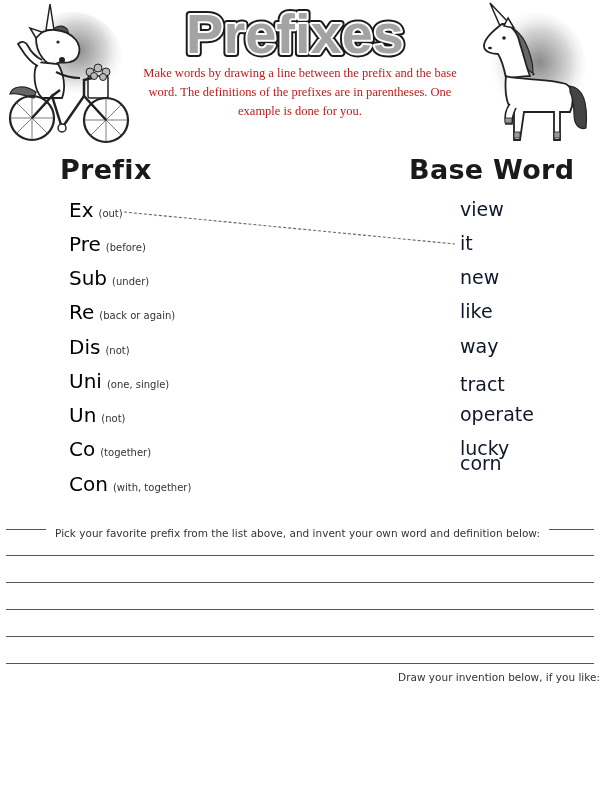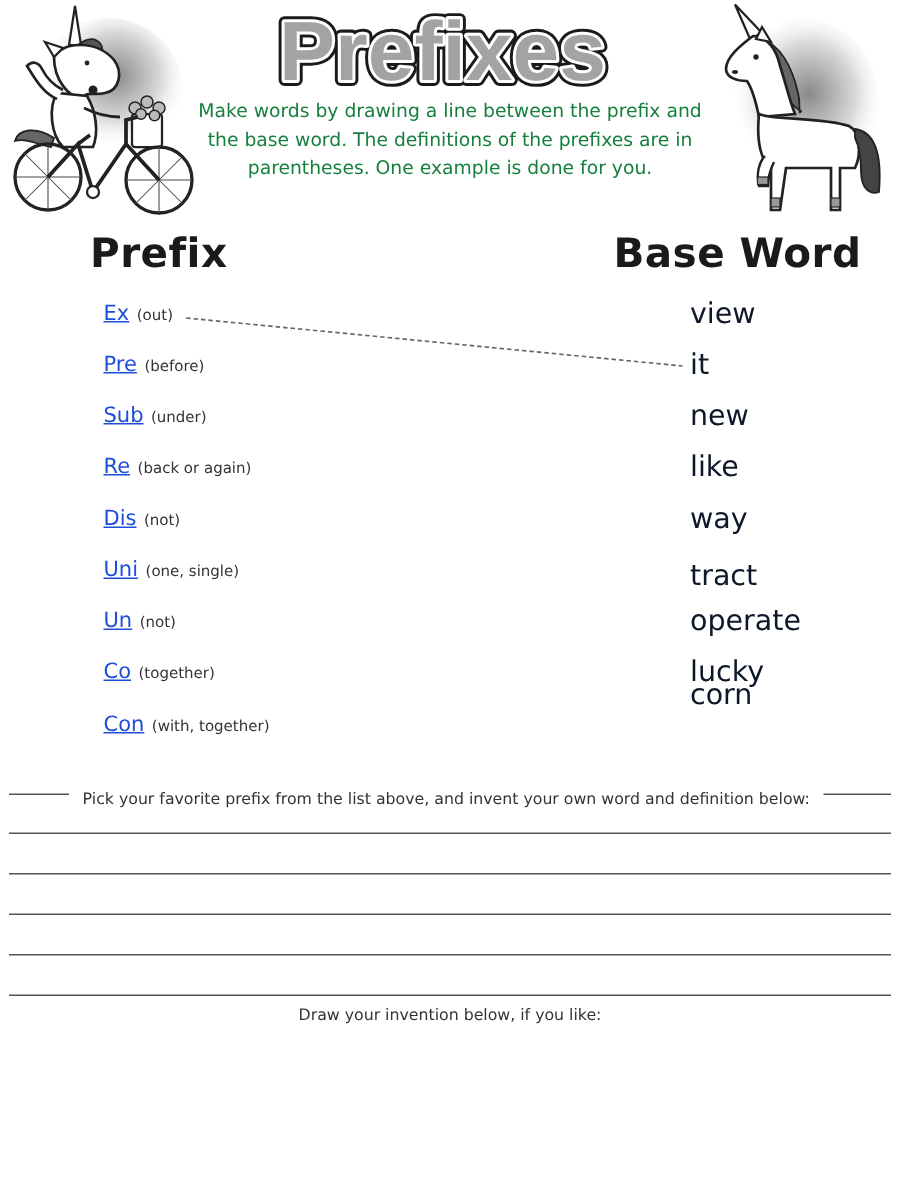--- a/index.html
+++ b/index.html
@@ -5,50 +5,50 @@
     html, body { margin: 0; padding: 0; background: #ffffff; }
     body { width: 600px; height: 793px; position: relative; overflow: hidden;
       font-family: "DejaVu Sans", sans-serif; color: #222; }
     .abs { position: absolute; }
 
     
     .title-wrap { left: 150px; top: 0px; width: 290px; height: 62px; }
     .title-wrap svg { width: 100%; height: 100%; }
 
     .instructions { left: 130px; top: 64px; width: 340px; text-align: center;
-      font-size: 12.5px; line-height: 19px; color: #15803d; }
+      font-size: 12.5px; line-height: 19px; color: #b91c1c; font-family: Liberation Serif, serif; }
 
     
     .illus { overflow: visible; }
     .illus-left { left: 0; top: 0; width: 140px; height: 155px; }
     .illus-right { left: 462px; top: 0; width: 138px; height: 155px; }
 
     
     .col-head { font-size: 27px; font-weight: bold; color: #1a1a1a; letter-spacing: 0.3px; text-align: right; }
     .head-prefix { left: 60px; top: 154px; }
     .head-base { left: 409px; top: 154px; }
 
     
     .prefix-row { left: 69px; height: 30px; white-space: nowrap; }
-    .prefix-word { font-size: 14px; color: #1d4ed8; text-decoration: underline; }
+    .prefix-word { font-size: 20px; color: #000000; }
     .prefix-def { font-size: 10px; color: #333; margin-left: 5px; }
 
     .base-word { left: 460px; font-size: 19px; color: #0f172a; white-space: nowrap; }
 
     
     .example-svg { left: 0; top: 0; width: 600px; height: 300px; pointer-events: none; }
 
     
     .write-line { left: 6px; width: 588px; height: 0; border-top: 1.5px solid #555; }
     .prompt-row { left: 6px; top: 519px; width: 588px; height: 16px; display: flex; align-items: center; }
     .prompt-dash { flex: 0 0 40px; border-top: 1.5px solid #555; height: 0; margin-top: 4px; }
     .prompt-dash.right { flex: 0 0 45px; }
     .prompt-text { flex: 1 1 auto; text-align: center; font-size: 10.5px; color: #333; white-space: nowrap; margin-top: 12px; }
 
-    .draw-label { left: 0; top: 671px; width: 600px; text-align: center; font-size: 10.5px; color: #333; }
+    .draw-label { left: 0; top: 671px; width: 600px; text-align: right; font-size: 10.5px; color: #333; }
     .draw-area { left: 6px; top: 690px; width: 588px; height: 100px; }
   </style>
 </head>
 <body>
 
 <div class="abs illus illus-left">
   <svg viewBox="0 0 140 155" width="140" height="155">
     <defs>
       <radialGradient id="glowL" cx="55%" cy="40%" r="50%">
         <stop offset="0%" stop-color="#8a8a8a"></stop>

